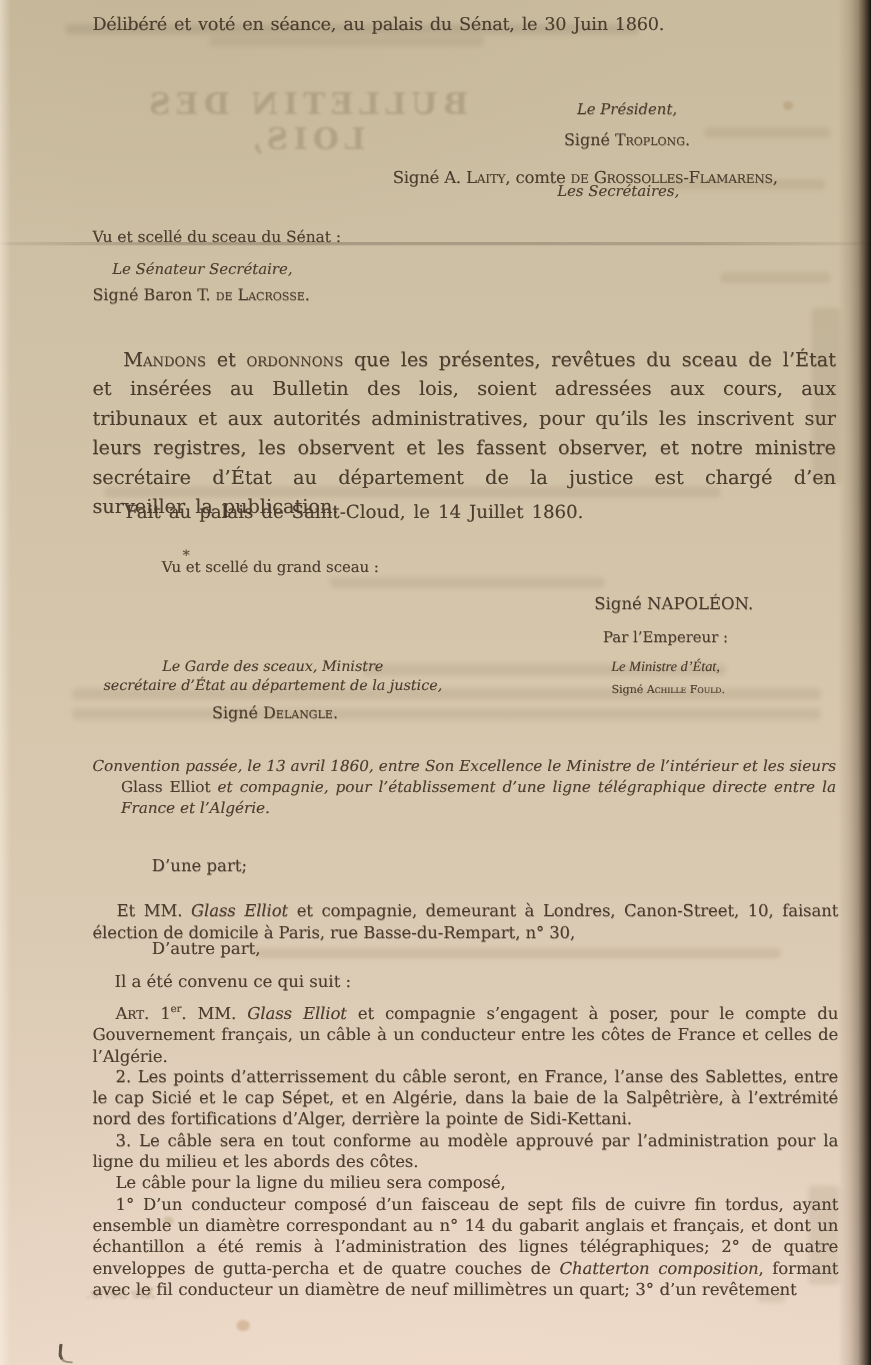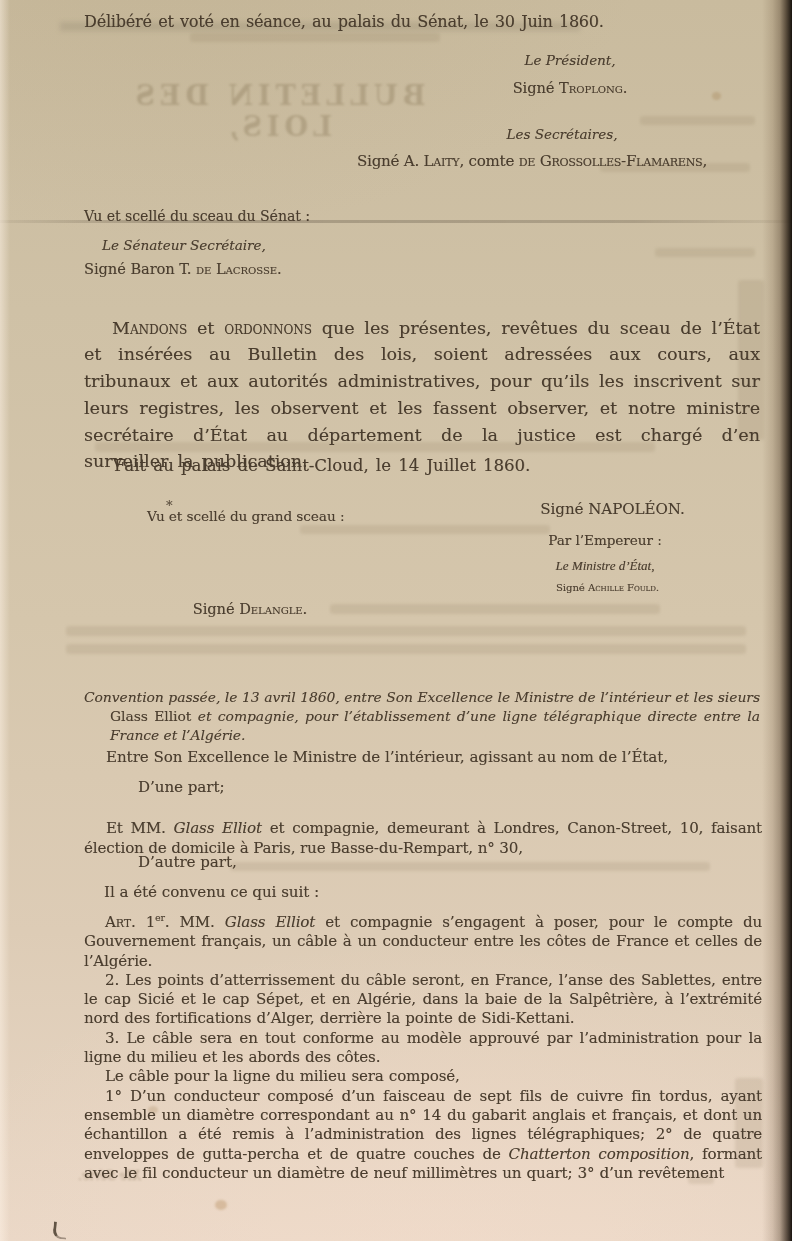--- a/index.html
+++ b/index.html
@@ -8,21 +8,21 @@
     background:
       radial-gradient(ellipse 900px 620px at 55% 108%, rgba(247,223,206,0.55), rgba(247,223,206,0) 65%),
       radial-gradient(ellipse 820px 520px at 20% -6%, rgba(176,158,124,0.22), rgba(176,158,124,0) 60%),
       linear-gradient(180deg,#c9bb9e 0%,#cfc1a6 25%,#d5c6ac 50%,#ddccb6 75%,#e9d7c6 100%);
     font-family:"DejaVu Serif","Liberation Serif",serif;
     color:#4a3d2e;
   }
   .t{position:absolute;text-shadow:0.3px 0.3px 0.4px rgba(58,46,33,0.35);}
   .it{font-style:italic;}
   .sc{font-variant:small-caps;}
-  .ctr{text-align:center;}
+  .ctr{text-align:center;margin-top:40px;}
   sup{font-size:0.62em;vertical-align:super;}
 
   
   .deliberation{left:84px;top:12px;font-size:16px;letter-spacing:-0.2px;word-spacing:1.5px;white-space:nowrap;}
   .president-label{left:470px;top:52px;width:200px;font-size:13.5px;}
   .president-sig{left:460px;top:80px;width:220px;font-size:14.5px;}
   .secretaries-label{left:462px;top:126px;width:200px;font-size:13.5px;}
   .sec-sig-1{left:357px;top:152px;font-size:15px;white-space:nowrap;letter-spacing:-0.2px;text-align:right;}
   .sec-sig-2{left:455px;top:176px;width:230px;font-size:15px;}
   .seal-statement{left:84px;top:208px;font-size:14px;}
@@ -99,26 +99,29 @@
   <div class="t seal-statement">Vu et scellé du sceau du Sénat :</div>
   <div class="t it senator-label">Le Sénateur Secrétaire,</div>
   <div class="t senator-sig"><span>Signé Baron </span><span class="sc">T. de Lacrosse.</span></div>
 
   <p class="t mandons"><span class="sc">Mandons</span><span> et </span><span class="sc">ordonnons</span><span> que les présentes, revêtues du sceau de l’État et insérées au Bulletin des lois, soient adressées aux cours, aux tribunaux et aux autorités administratives, pour qu’ils les inscrivent sur leurs registres, les observent et les fassent observer, et notre ministre secrétaire d’État au département de la justice est chargé d’en surveiller la publication.</span></p>
   <div class="t fait">Fait au palais de Saint-Cloud, le 14 Juillet 1860.</div>
   <div class="t star-mark">*</div>
   <div class="t ctr sig-napoleon"><span>Signé </span><span>NAPOLÉON.</span></div>
   <div class="t grand-seal">Vu et scellé du grand sceau :</div>
   <div class="t ctr par-empereur">Par l’Empereur :</div>
+  <div class="t it ctr keeper-title">
+    <div>Le Garde des sceaux, Ministre</div>
+    <div>secrétaire d’État au département de la justice,</div>
+  </div>
   <div class="t it ctr ministre-etat">Le Ministre d’État,</div>
   <div class="t ctr sig-fould"><span>Signé </span><span class="sc">Achille Fould.</span></div>
   <div class="t ctr sig-delangle"><span>Signé </span><span class="sc">Delangle.</span></div>
 
   <p class="t it conv-heading"><span>Convention passée, le 13 avril 1860, entre Son Excellence le Ministre de l’intérieur et les sieurs </span><span class="roman">Glass Elliot</span><span> et compagnie, pour l’établissement d’une ligne télégraphique directe entre la France et l’Algérie.</span></p>
-  <div class="t party-one">Entre Son Excellence le Ministre de l’intérieur, agissant au nom de l’État,</div>
   <div class="t dune-part">D’une part;</div>
   <p class="t party-two"><span>Et MM. </span><span class="it">Glass Elliot</span><span> et compagnie, demeurant à Londres, Canon-Street, 10, faisant élection de domicile à Paris, rue Basse-du-Rempart, n° 30,</span></p>
   <div class="t dautre-part">D’autre part,</div>
   <div class="t convenu">Il a été convenu ce qui suit :</div>
 
   <div class="t articles">
     <p><span class="sc">Art.</span><span> 1</span><sup>er</sup><span>. MM. </span><span class="it">Glass Elliot</span><span> et compagnie s’engagent à poser, pour le compte du Gouvernement français, un câble à un conducteur entre les côtes de France et celles de l’Algérie.</span></p>
     <p>2. Les points d’atterrissement du câble seront, en France, l’anse des Sablettes, entre le cap Sicié et le cap Sépet, et en Algérie, dans la baie de la Salpêtrière, à l’extrémité nord des fortifications d’Alger, derrière la pointe de Sidi-Kettani.</p>
     <p>3. Le câble sera en tout conforme au modèle approuvé par l’administration pour la ligne du milieu et les abords des côtes.</p>
     <p>Le câble pour la ligne du milieu sera composé,</p>

